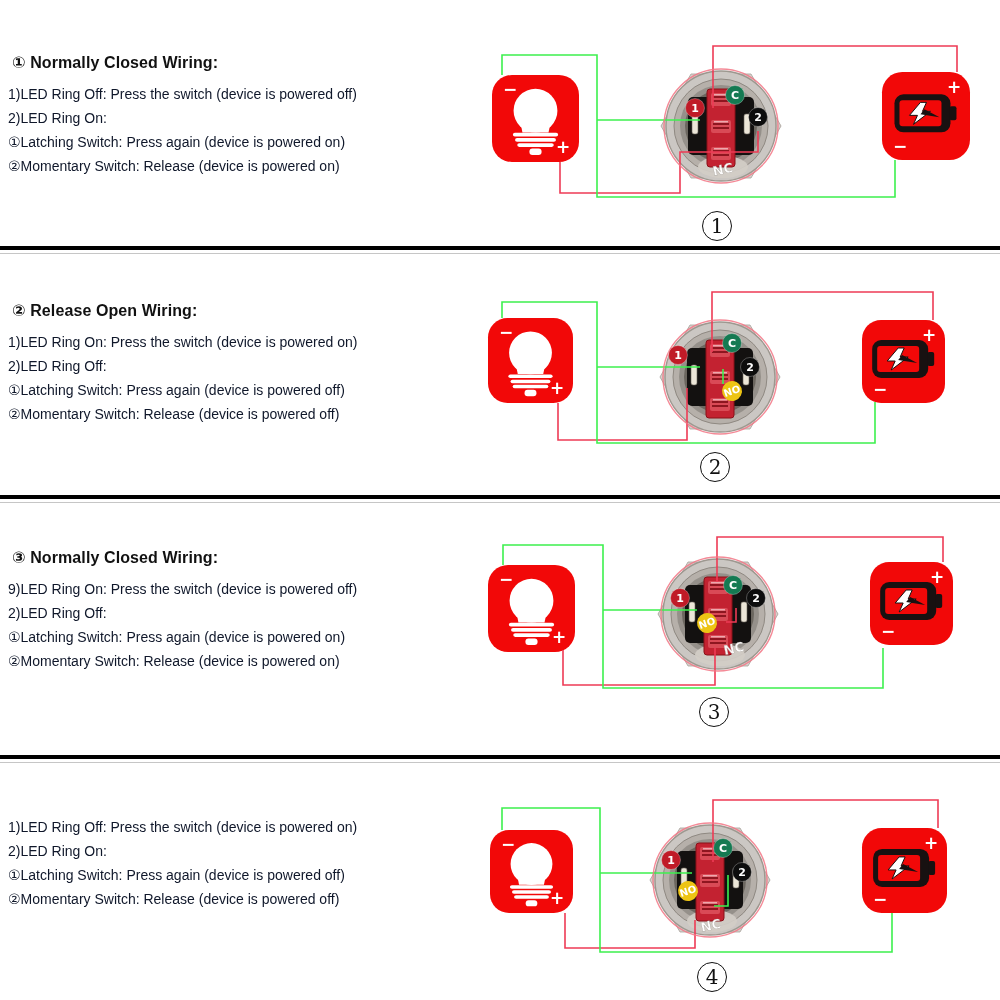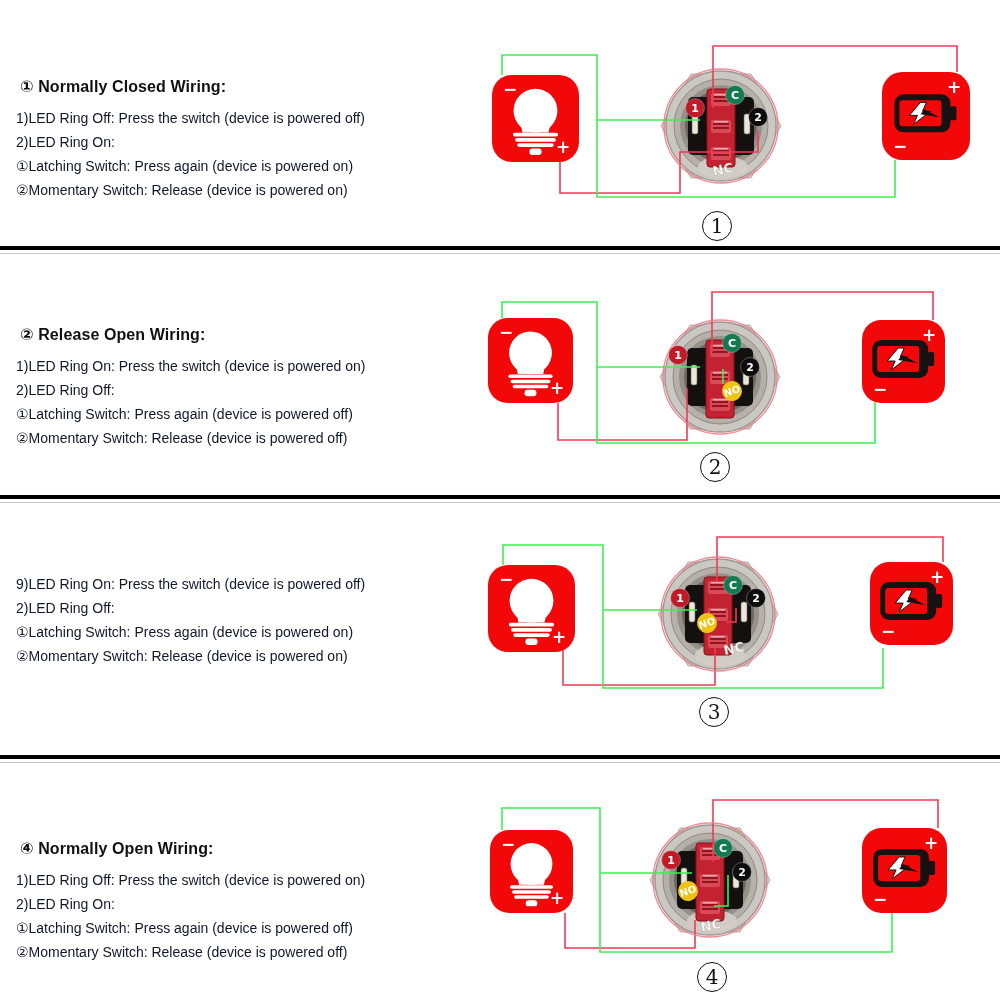--- a/index.html
+++ b/index.html
@@ -1,20 +1,20 @@
 <!DOCTYPE html>
 <html><head>
 <meta charset="utf-8">
 <style>
   html,body{margin:0;padding:0;background:#fff;}
   .canvas{
     position:relative;width:1000px;height:1000px;background:#ffffff;overflow:hidden;
     font-family:"Liberation Sans","DejaVu Sans",sans-serif;color:#111;
   }
-  .sec-text{position:absolute;left:8px;width:470px;margin-top:24px;}
+  .sec-text{position:absolute;left:0;width:470px;}
   .sec-text h2{font-size:16px;line-height:20px;font-weight:bold;margin:0 0 9px 12px;color:#111;letter-spacing:.1px;}
   .sec-text p{font-size:14px;line-height:24px;margin:0 0 0 8px;color:#0f172a;letter-spacing:0;}
   .divider{position:absolute;left:0;width:1000px;height:4px;background:#000;}
   .divider-shadow{position:absolute;left:0;width:1000px;height:1px;background:#c6c6c6;}
   .cap{
     position:absolute;width:28px;height:28px;border:1.7px solid #111;border-radius:50%;
     display:flex;align-items:center;justify-content:center;
     font-family:"DejaVu Serif","Liberation Serif",serif;font-size:20px;color:#111;background:#fff;
   }
   svg text{font-family:"DejaVu Sans","Liberation Sans",sans-serif;}
@@ -33,27 +33,27 @@
     <p>②Momentary Switch: Release (device is powered on)</p>
   </div>
   <div class="sec-text" style="top:301px">
     <h2>②  Release Open Wiring:</h2>
     <p>1)LED Ring On: Press the switch (device is powered on)</p>
     <p>2)LED Ring Off:</p>
     <p>①Latching Switch: Press again (device is powered off)</p>
     <p>②Momentary Switch: Release (device is powered off)</p>
   </div>
   <div class="sec-text" style="top:548px">
+    <h2>③  Normally Closed Wiring:</h2>
     <p>9)LED Ring On: Press the switch (device is powered off)</p>
     <p>2)LED Ring Off:</p>
     <p>①Latching Switch: Press again (device is powered on)</p>
     <p>②Momentary Switch: Release (device is powered on)</p>
   </div>
   <div class="sec-text" style="top:815px">
-    <h2>④  Normally Open Wiring:</h2>
     <p>1)LED Ring Off: Press the switch (device is powered on)</p>
     <p>2)LED Ring On:</p>
     <p>①Latching Switch: Press again (device is powered off)</p>
     <p>②Momentary Switch: Release (device is powered off)</p>
   </div>
 
   <div class="divider" style="top:246px"></div>
   <div class="divider-shadow" style="top:253px"></div>
   <div class="divider" style="top:495px"></div>
   <div class="divider-shadow" style="top:502px"></div>

